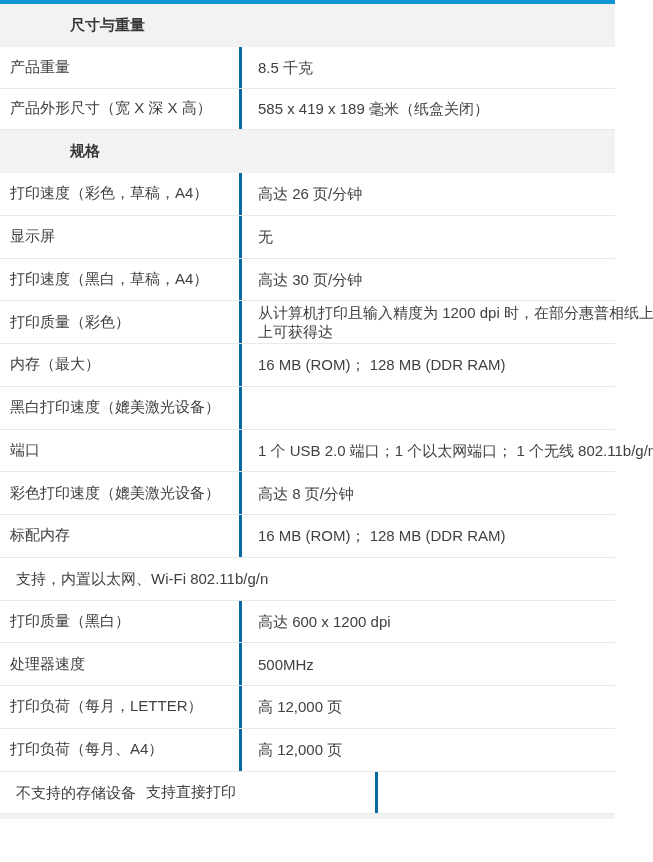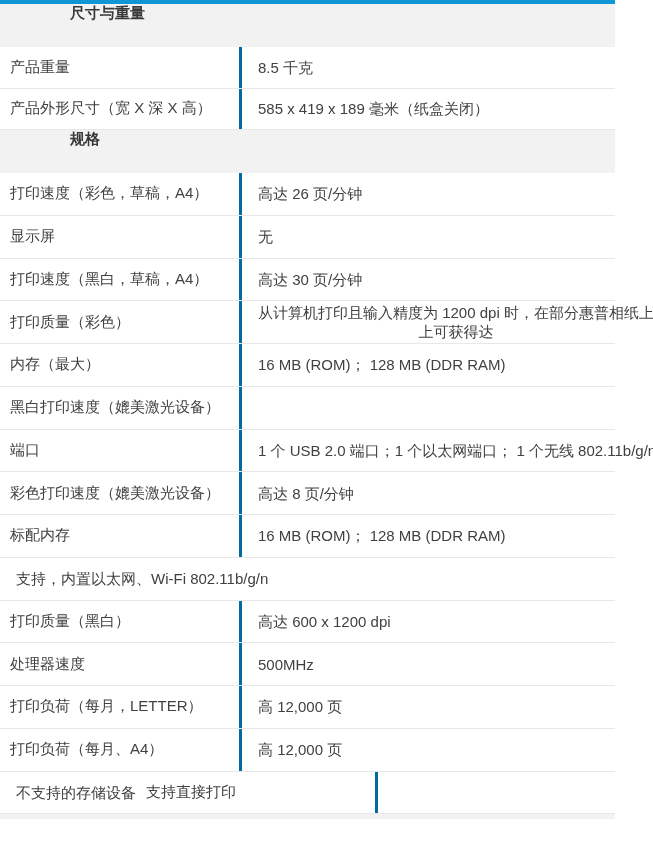--- a/index.html
+++ b/index.html
@@ -12,20 +12,21 @@
     font-size: 15px;
     color: #414141;
   }
   .spec-table { width: 615px; }
   .top-bar { width: 615px; height: 4px; }
   .section-header {
     width: 615px;
     height: 43px;
     background: #f2f2f2;
     display: flex;
+    align-items: center;
     padding-left: 70px;
     box-sizing: border-box;
   }
   .section-title {
     font-weight: bold;
     color: #383838;
     font-size: 15px;
   }
   .spec-row {
     display: flex;
@@ -44,21 +45,20 @@
     display: flex;
     align-items: center;
     box-sizing: content-box;
   }
   .value-cell {
     padding-left: 16px;
     display: flex;
     align-items: center;
     white-space: pre;
     line-height: 19px;
-    text-align: center;
   }
   .value-cell span { white-space: pre; }
   .alt {
     font-family: "Liberation Mono", "DejaVu Sans Mono", monospace;
     font-size: 14px;
   }
   .partial-header {
     width: 615px;
     height: 5px;
     background: #f2f2f2;

